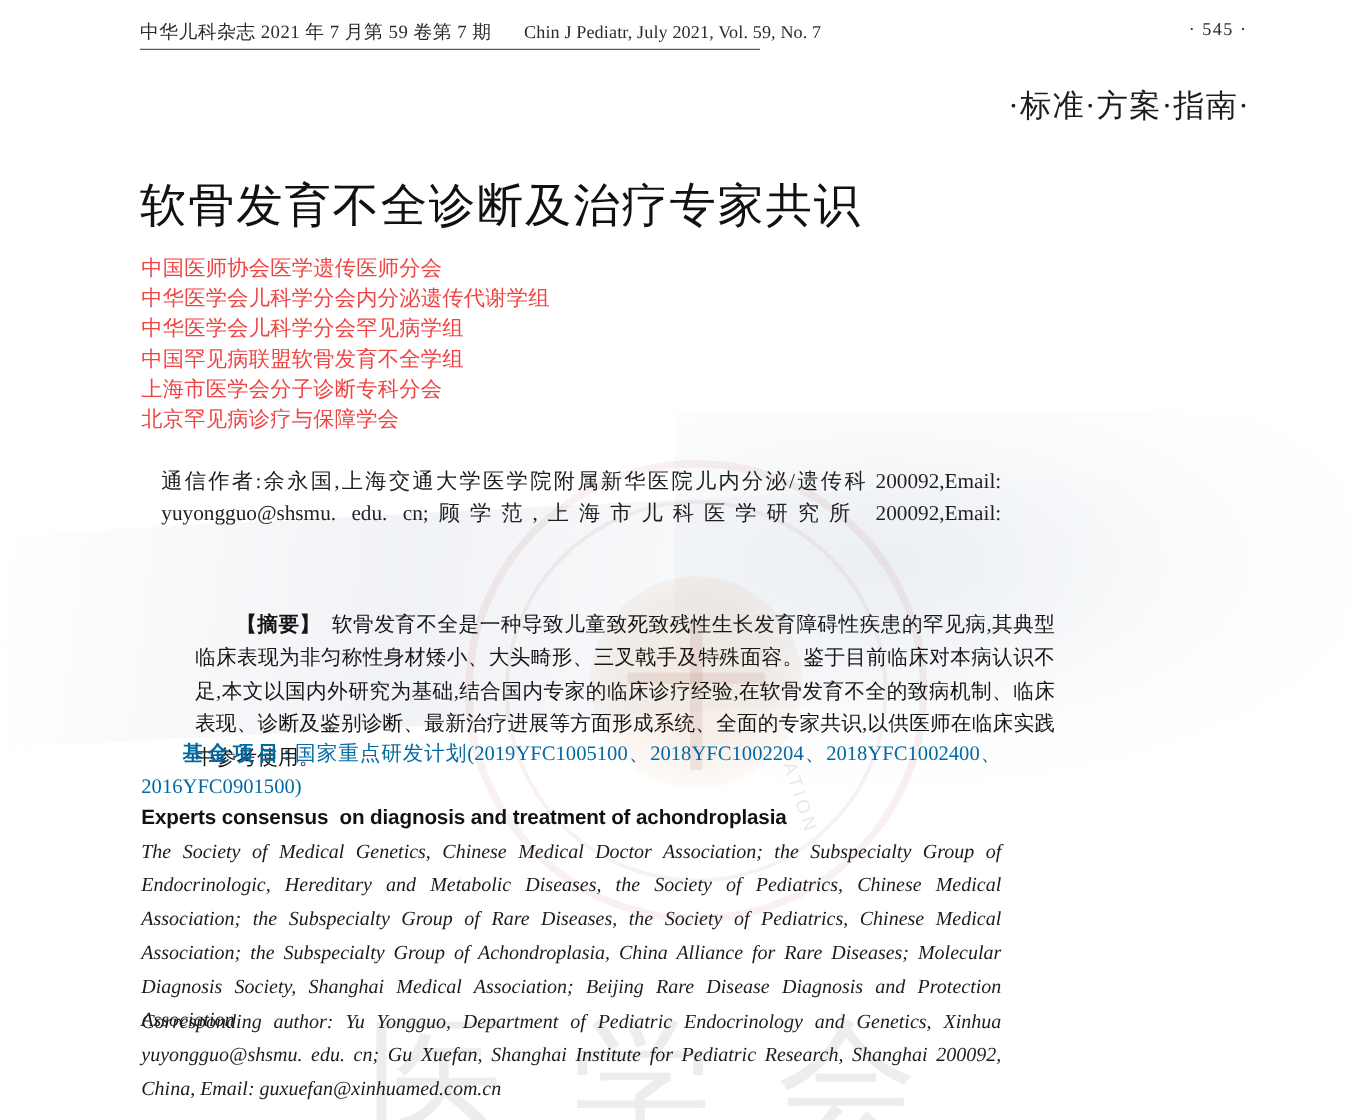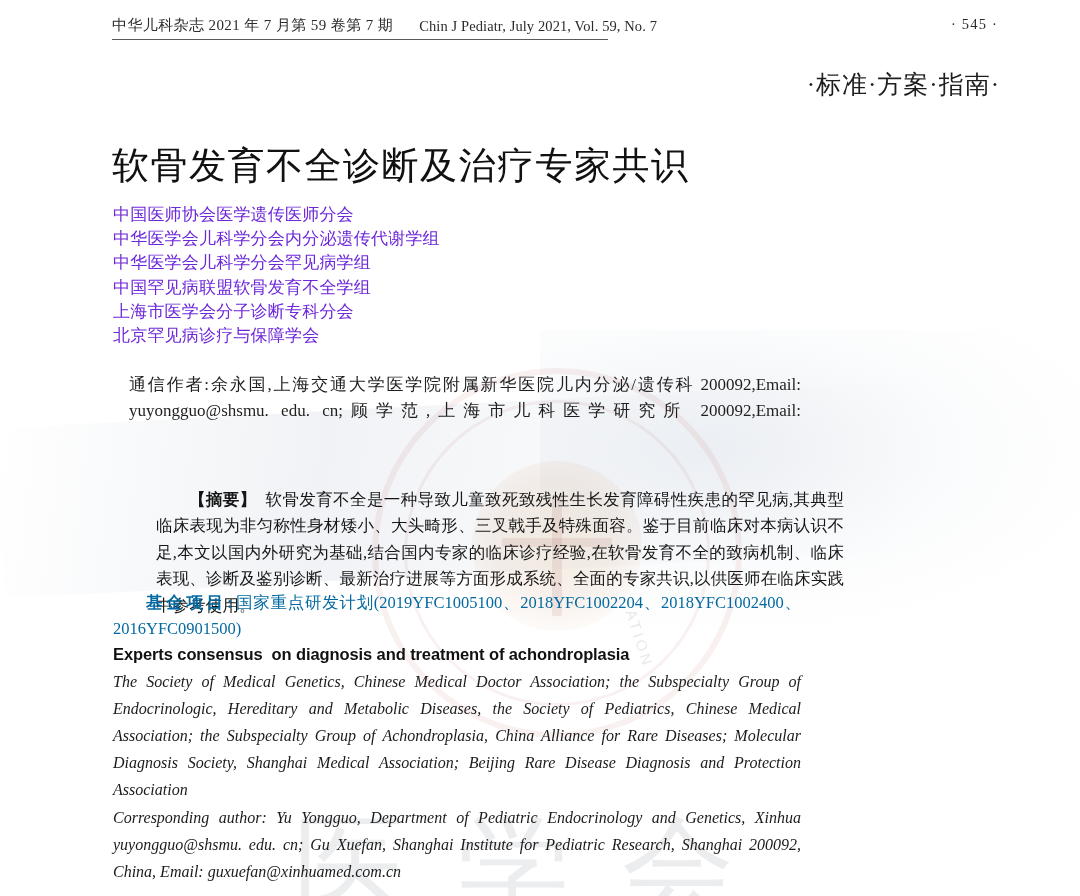--- a/index.html
+++ b/index.html
@@ -199,21 +199,21 @@
     white-space: nowrap;
   }
 
   
   .affiliations {
     position: absolute;
     left: 113px;
     top: 203px;
     font-size: 17px;
     line-height: 24.2px;
-    color: #6d28d9;
+    color: #ef4444;
     letter-spacing: 0.2px;
   }
   .affiliations div { white-space: nowrap; }
 
   
   .corr-cn {
     position: absolute;
     left: 113px;
     top: 372px;
     width: 688px;
@@ -356,20 +356,21 @@
 
     <p class="funding">
       <span class="tag">基金项目:</span><span>国家重点研发计划(2019YFC1005100、2018YFC1002204、2018YFC1002400、2016YFC0901500)</span>
     </p>
 
     <div class="en-title">Experts consensus  on diagnosis and treatment of achondroplasia</div>
 
     <div class="en-affil">
       <span class="just">The Society of Medical Genetics, Chinese Medical Doctor Association; the Subspecialty Group of</span>
       <span class="just">Endocrinologic, Hereditary and Metabolic Diseases, the Society of Pediatrics, Chinese Medical</span>
+      <span class="just">Association; the Subspecialty Group of Rare Diseases, the Society of Pediatrics, Chinese Medical</span>
       <span class="just">Association; the Subspecialty Group of Achondroplasia, China Alliance for Rare Diseases; Molecular</span>
       <span class="just">Diagnosis Society, Shanghai Medical Association; Beijing Rare Disease Diagnosis and Protection</span>
       <span class="last">Association</span>
     </div>
 
     <div class="en-corr">
       <span class="just">Corresponding author: Yu Yongguo, Department of Pediatric Endocrinology and Genetics, Xinhua</span>
       <span class="just">yuyongguo@shsmu. edu. cn; Gu Xuefan, Shanghai Institute for Pediatric Research, Shanghai 200092,</span>
       <span class="last">China, Email: guxuefan@xinhuamed.com.cn</span>
     </div>

